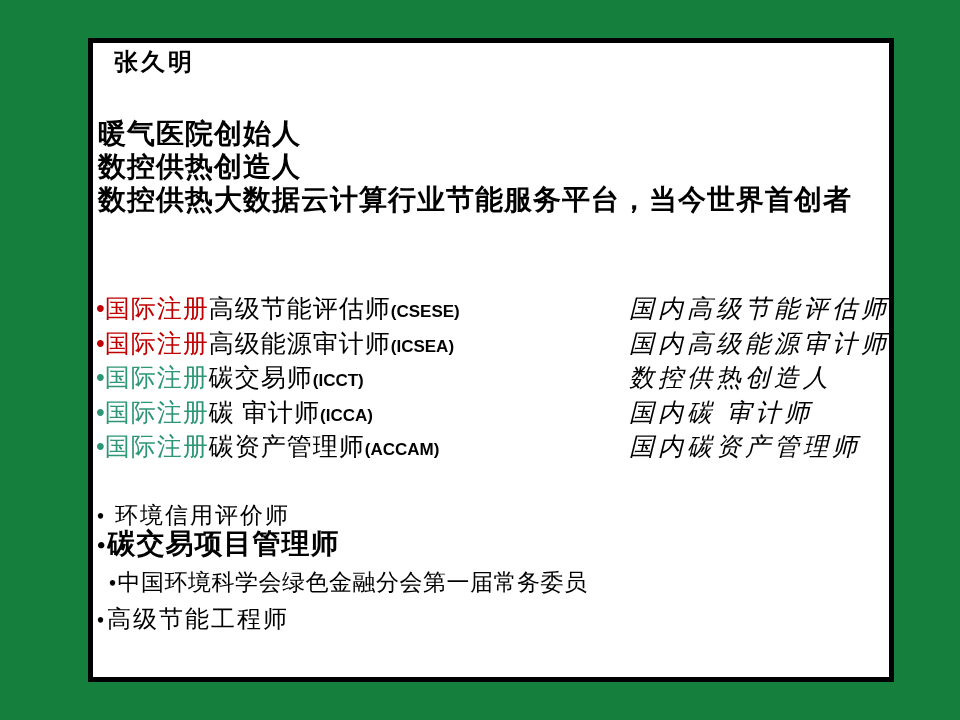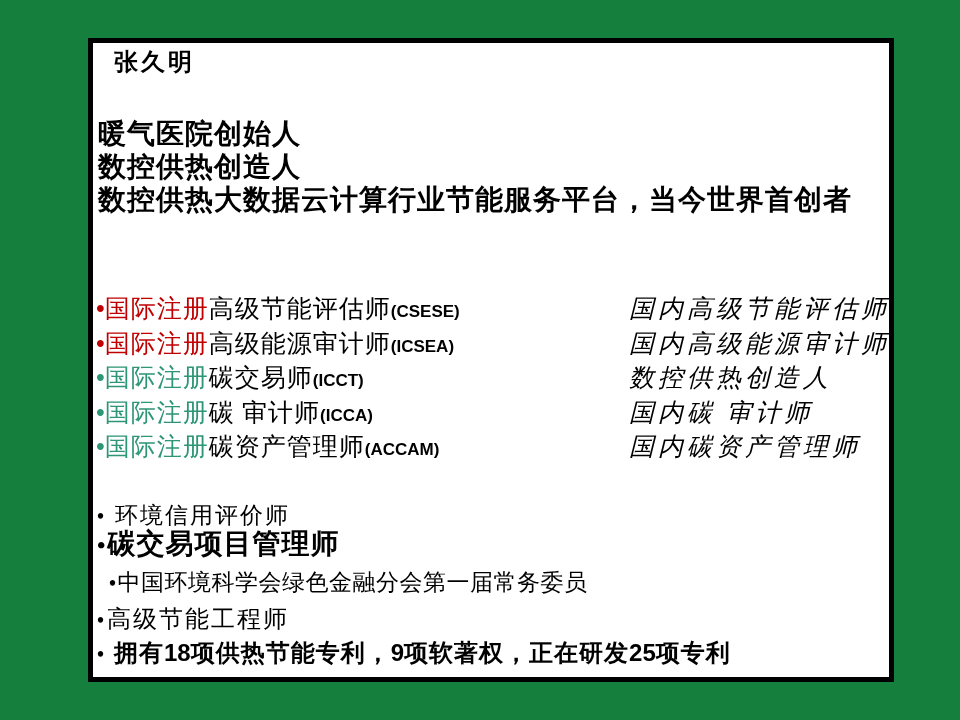--- a/index.html
+++ b/index.html
@@ -166,18 +166,15 @@
     </div>
 
     <div class="extra extra-2">
       <span class="eb">•</span><span>中国环境科学会绿色金融分会第一届常务委员</span>
     </div>
 
     <div class="extra extra-3">
       <span class="eb">•</span><span>高级节能工程师</span>
     </div>
 
-    <div class="extra extra-4">
-      <span class="eb">•</span><span>拥有</span><span class="num">18</span><span>项供热节能专利，</span><span class="num">9</span><span>项软著权，正在研发</span><span class="num">25</span><span>项专利</span>
-    </div>
 
   </div>
 </div>
 
 </body></html>

